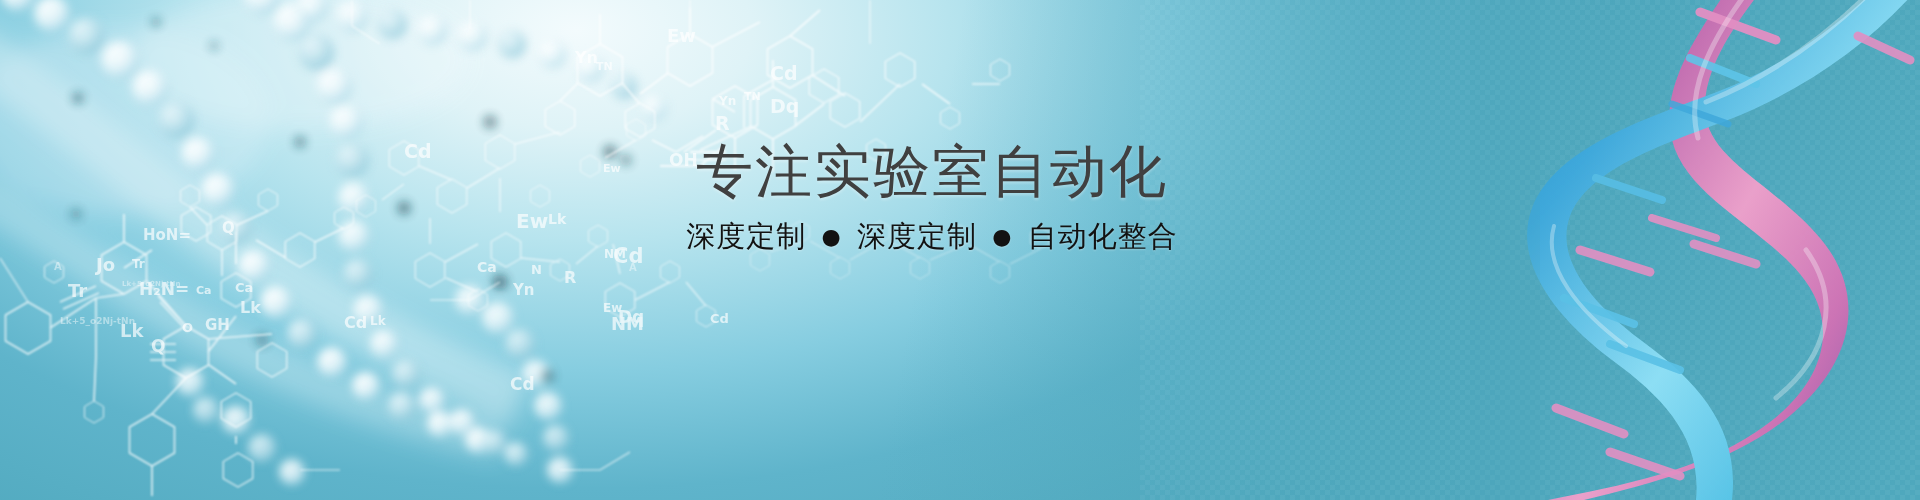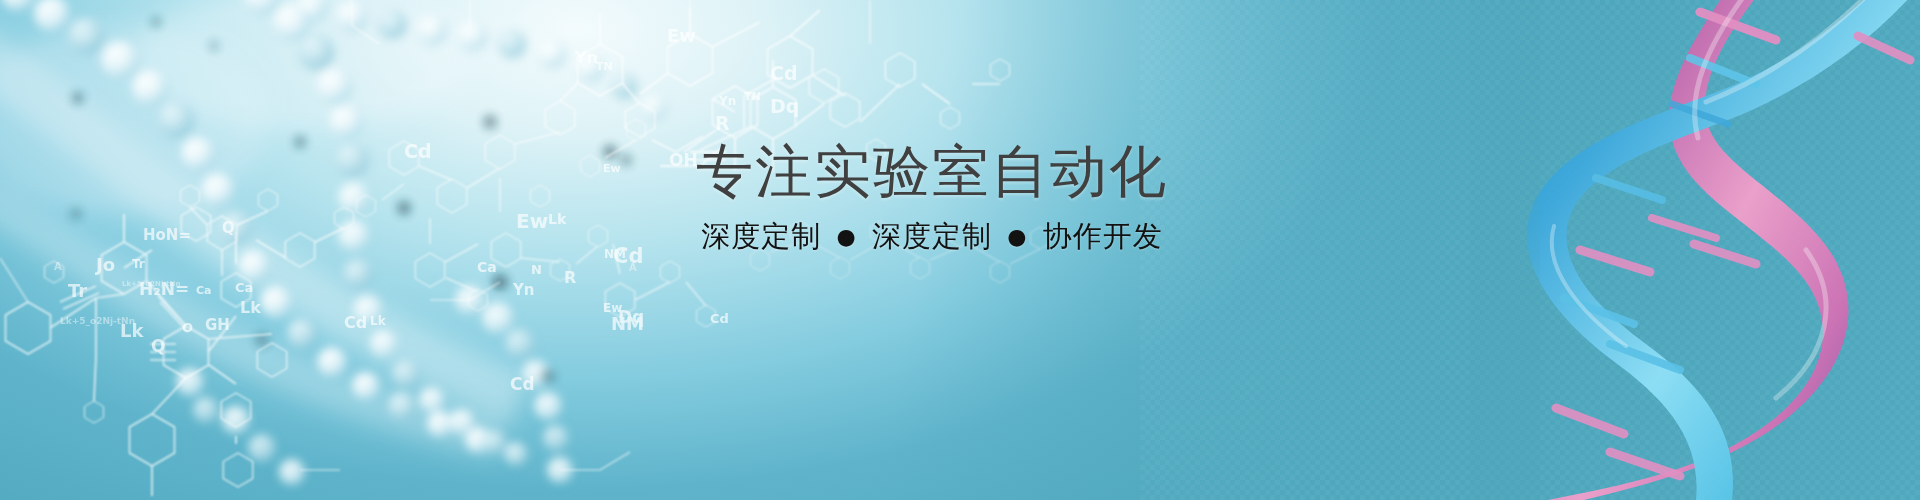--- a/index.html
+++ b/index.html
@@ -438,17 +438,17 @@
     </svg>
   </div>
 
   <div class="copy">
     <h1 class="headline">专注实验室自动化</h1>
     <p class="subline">
       <span>深度定制</span>
       <span class="sep">●</span>
       <span>深度定制</span>
       <span class="sep">●</span>
-      <span>协作开发</span>
+      <span>自动化整合</span>
     </p>
   </div>
 
 </div>
 
 </body></html>

